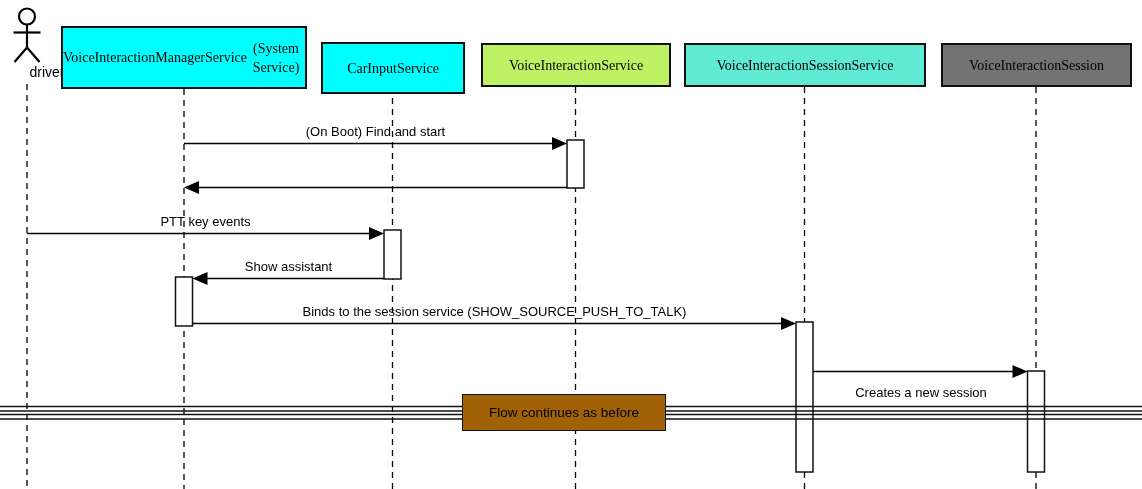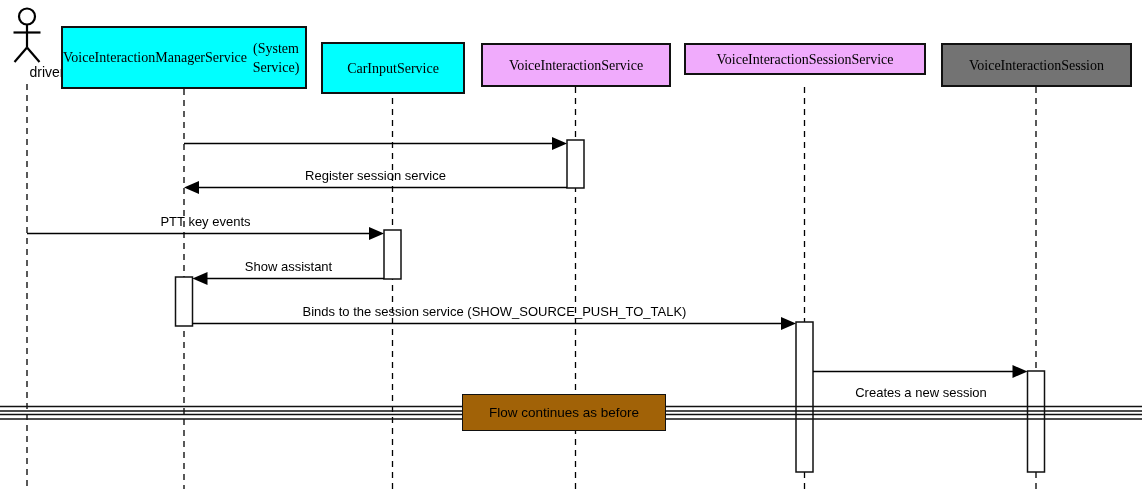--- a/index.html
+++ b/index.html
@@ -129,31 +129,31 @@
 
   <div class="actor-label" style="left:4px; top:64px; width:46px;margin-left:20px;">driver</div>
 
   <div class="participant" style="left: 61px; top: 26px; width: 246px; height: 63px; background-color: rgb(0, 255, 255);">
     <span>VoiceInteractionManagerService</span>
     <span>(System Service)</span>
   </div>
   <div class="participant" style="left: 321px; top: 42px; width: 144px; height: 52px; background-color: rgb(0, 255, 255);">
     <span>CarInputService</span>
   </div>
-  <div class="participant" style="left: 481px; top: 43px; width: 190px; height: 44px; background-color: #f0abfc;">
+  <div class="participant" style="left: 481px; top: 43px; width: 190px; height: 44px; background-color: #bef264;">
     <span>VoiceInteractionService</span>
   </div>
-  <div class="participant" style="left: 684px; top: 43px; width: 242px; height: 32px; background-color: #f0abfc;">
+  <div class="participant" style="left: 684px; top: 43px; width: 242px; height: 44px; background-color: #5eead4;">
     <span>VoiceInteractionSessionService</span>
   </div>
   <div class="participant" style="left: 941px; top: 43px; width: 191px; height: 44px; background-color: #737373;">
     <span>VoiceInteractionSession</span>
   </div>
 
-  <div class="msg-label" style="left:184px; top:167px; width:383px;">Register session service</div>
+  <div class="msg-label" style="left:184px; top:123px; width:383px;">(On Boot) Find and start</div>
   <div class="msg-label" style="left:27px; top:213px; width:357px;">PTT key events</div>
   <div class="msg-label" style="left:193px; top:258px; width:191px;">Show assistant</div>
   <div class="msg-label" style="left:193px; top:303px; width:603px;">Binds to the session service (SHOW_SOURCE_PUSH_TO_TALK)</div>
   <div class="msg-label" style="left:814px; top:351px; width:214px;margin-top:33px;">Creates a new session</div>
 
   <div class="divider-box">
     <span>Flow continues as before</span>
   </div>
 
 </div>

